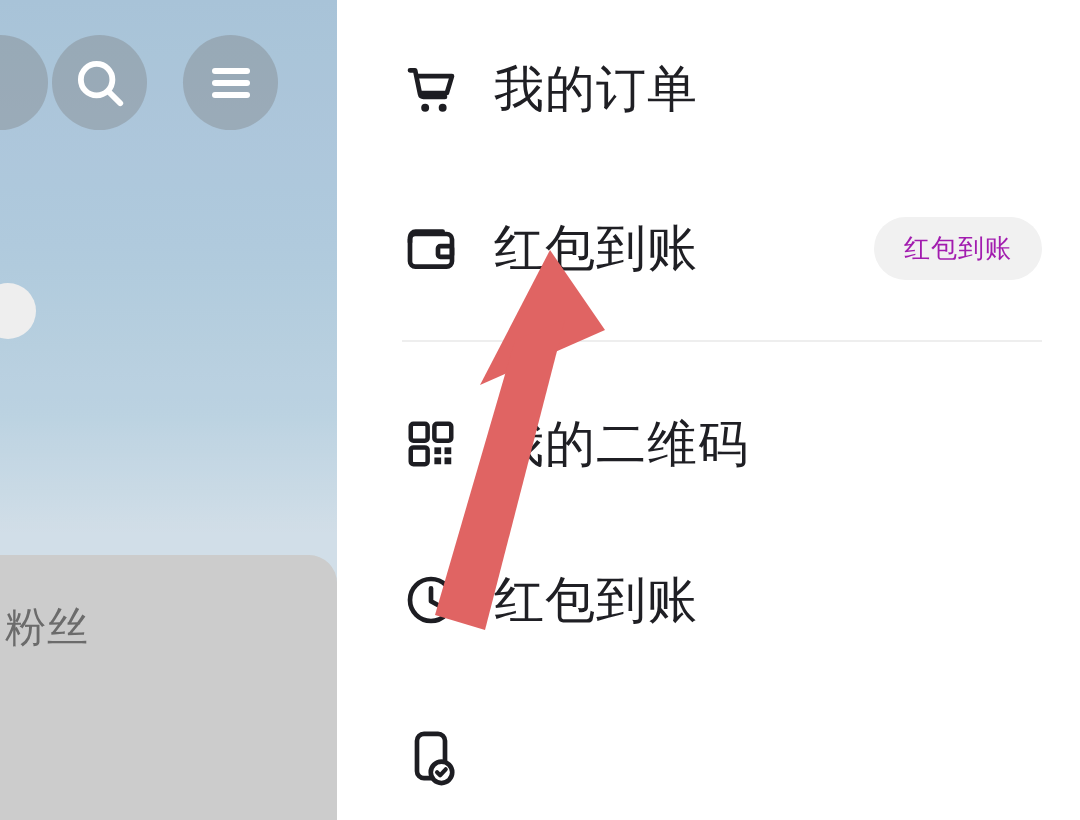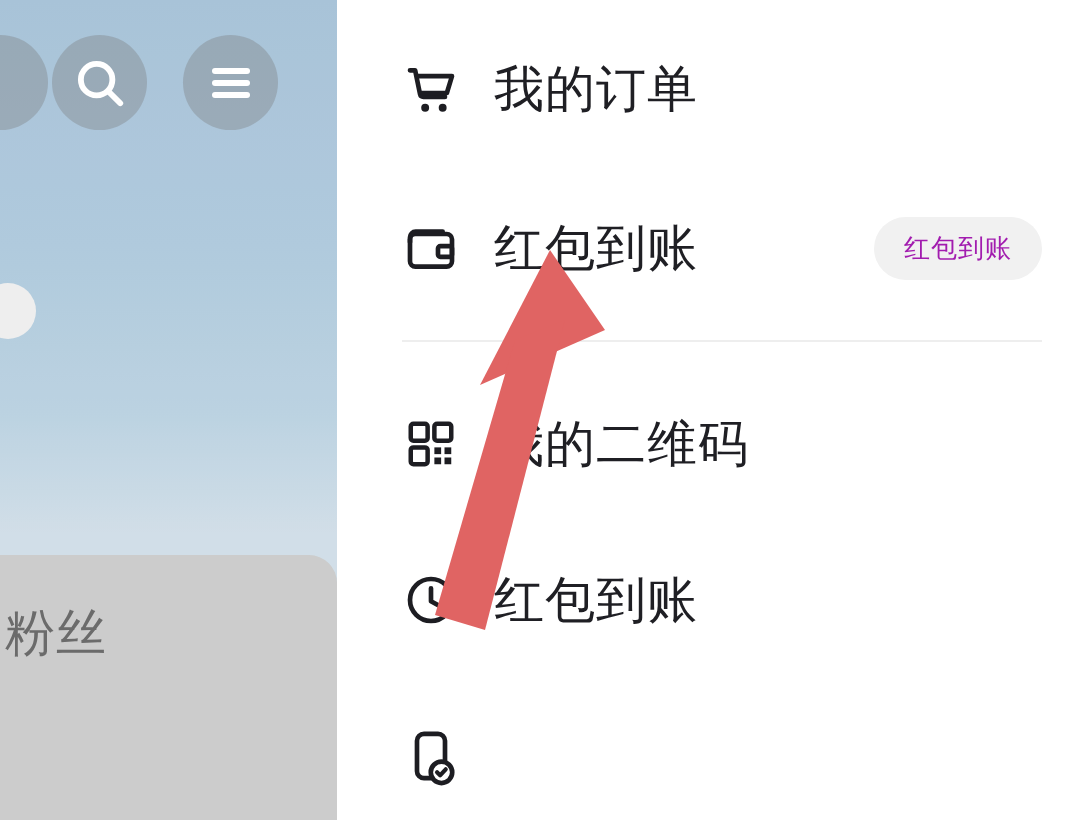--- a/index.html
+++ b/index.html
@@ -66,21 +66,21 @@
       top: 283px;
       width: 56px;
       height: 56px;
       border-radius: 50%;
       background: #eee;
     }
     .fans-label {
       position: absolute;
       left: 5px;
       top: 600px;
-      font-size: 50px;
+      font-size: 41px;
       color: #6b6b6b;
       letter-spacing: 1px;
     }
     .drawer {
       position: absolute;
       left: 337px;
       top: 0;
       width: 743px;
       height: 820px;
       background: #fff;

